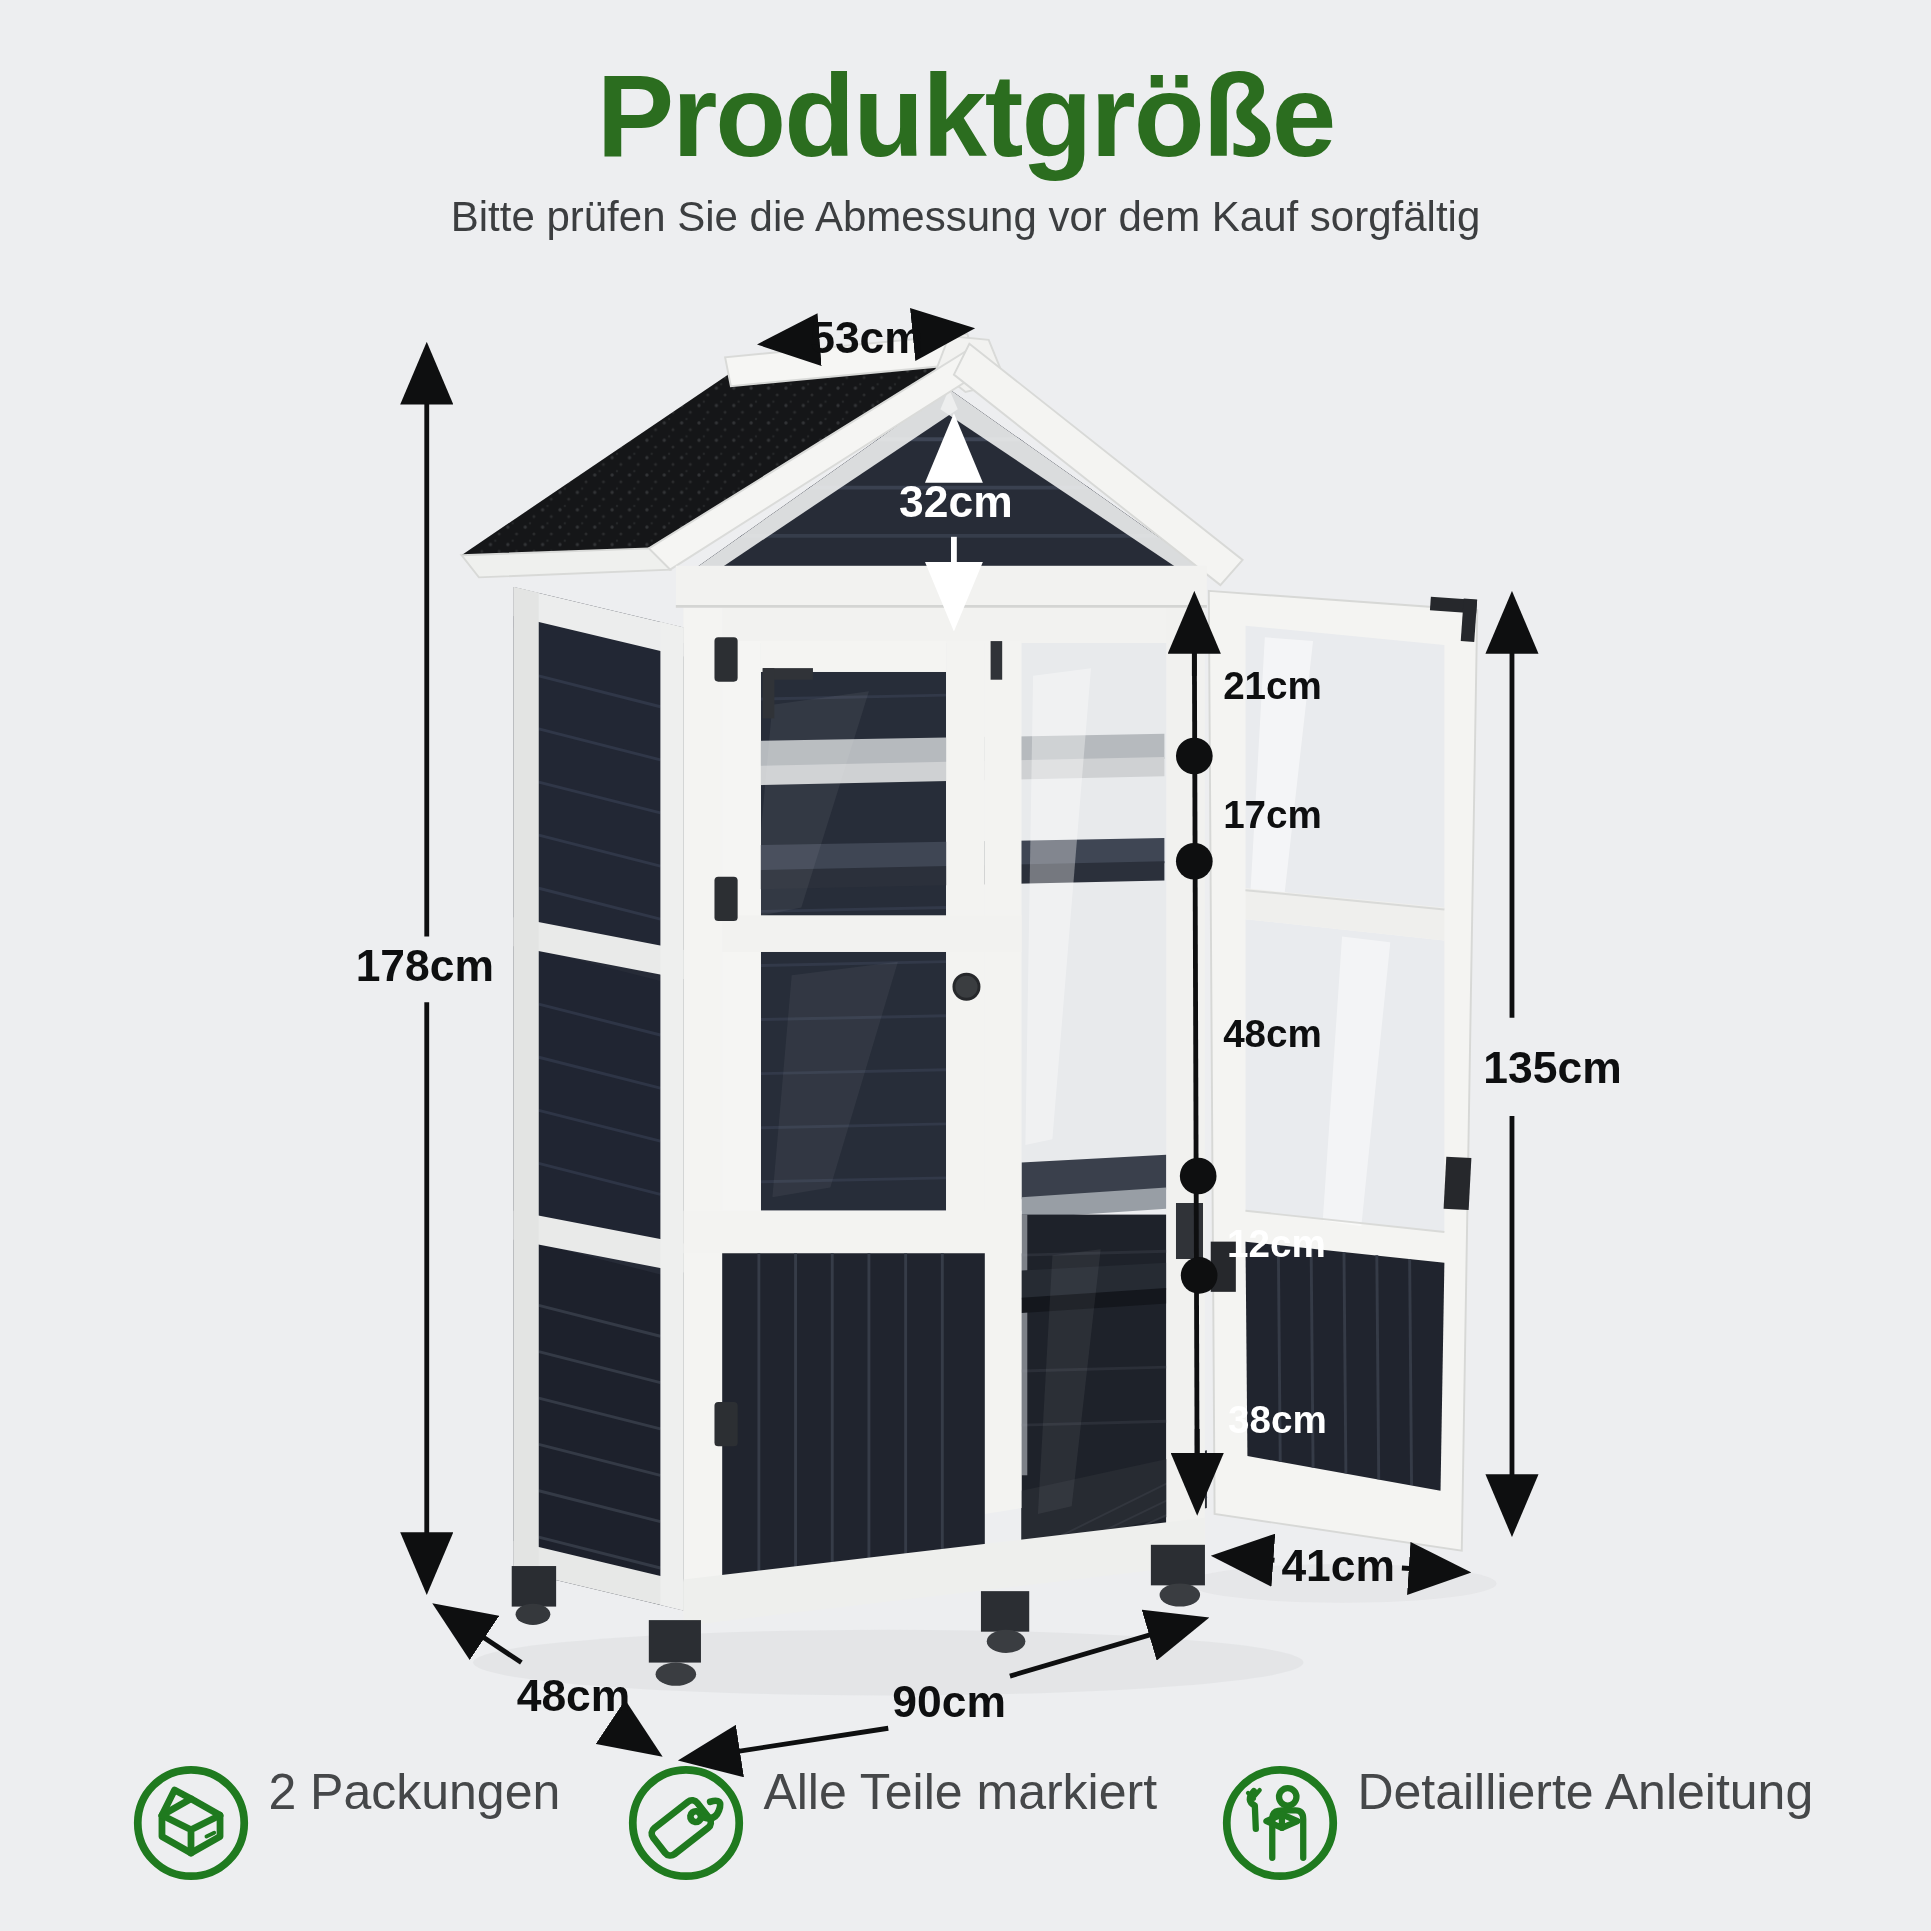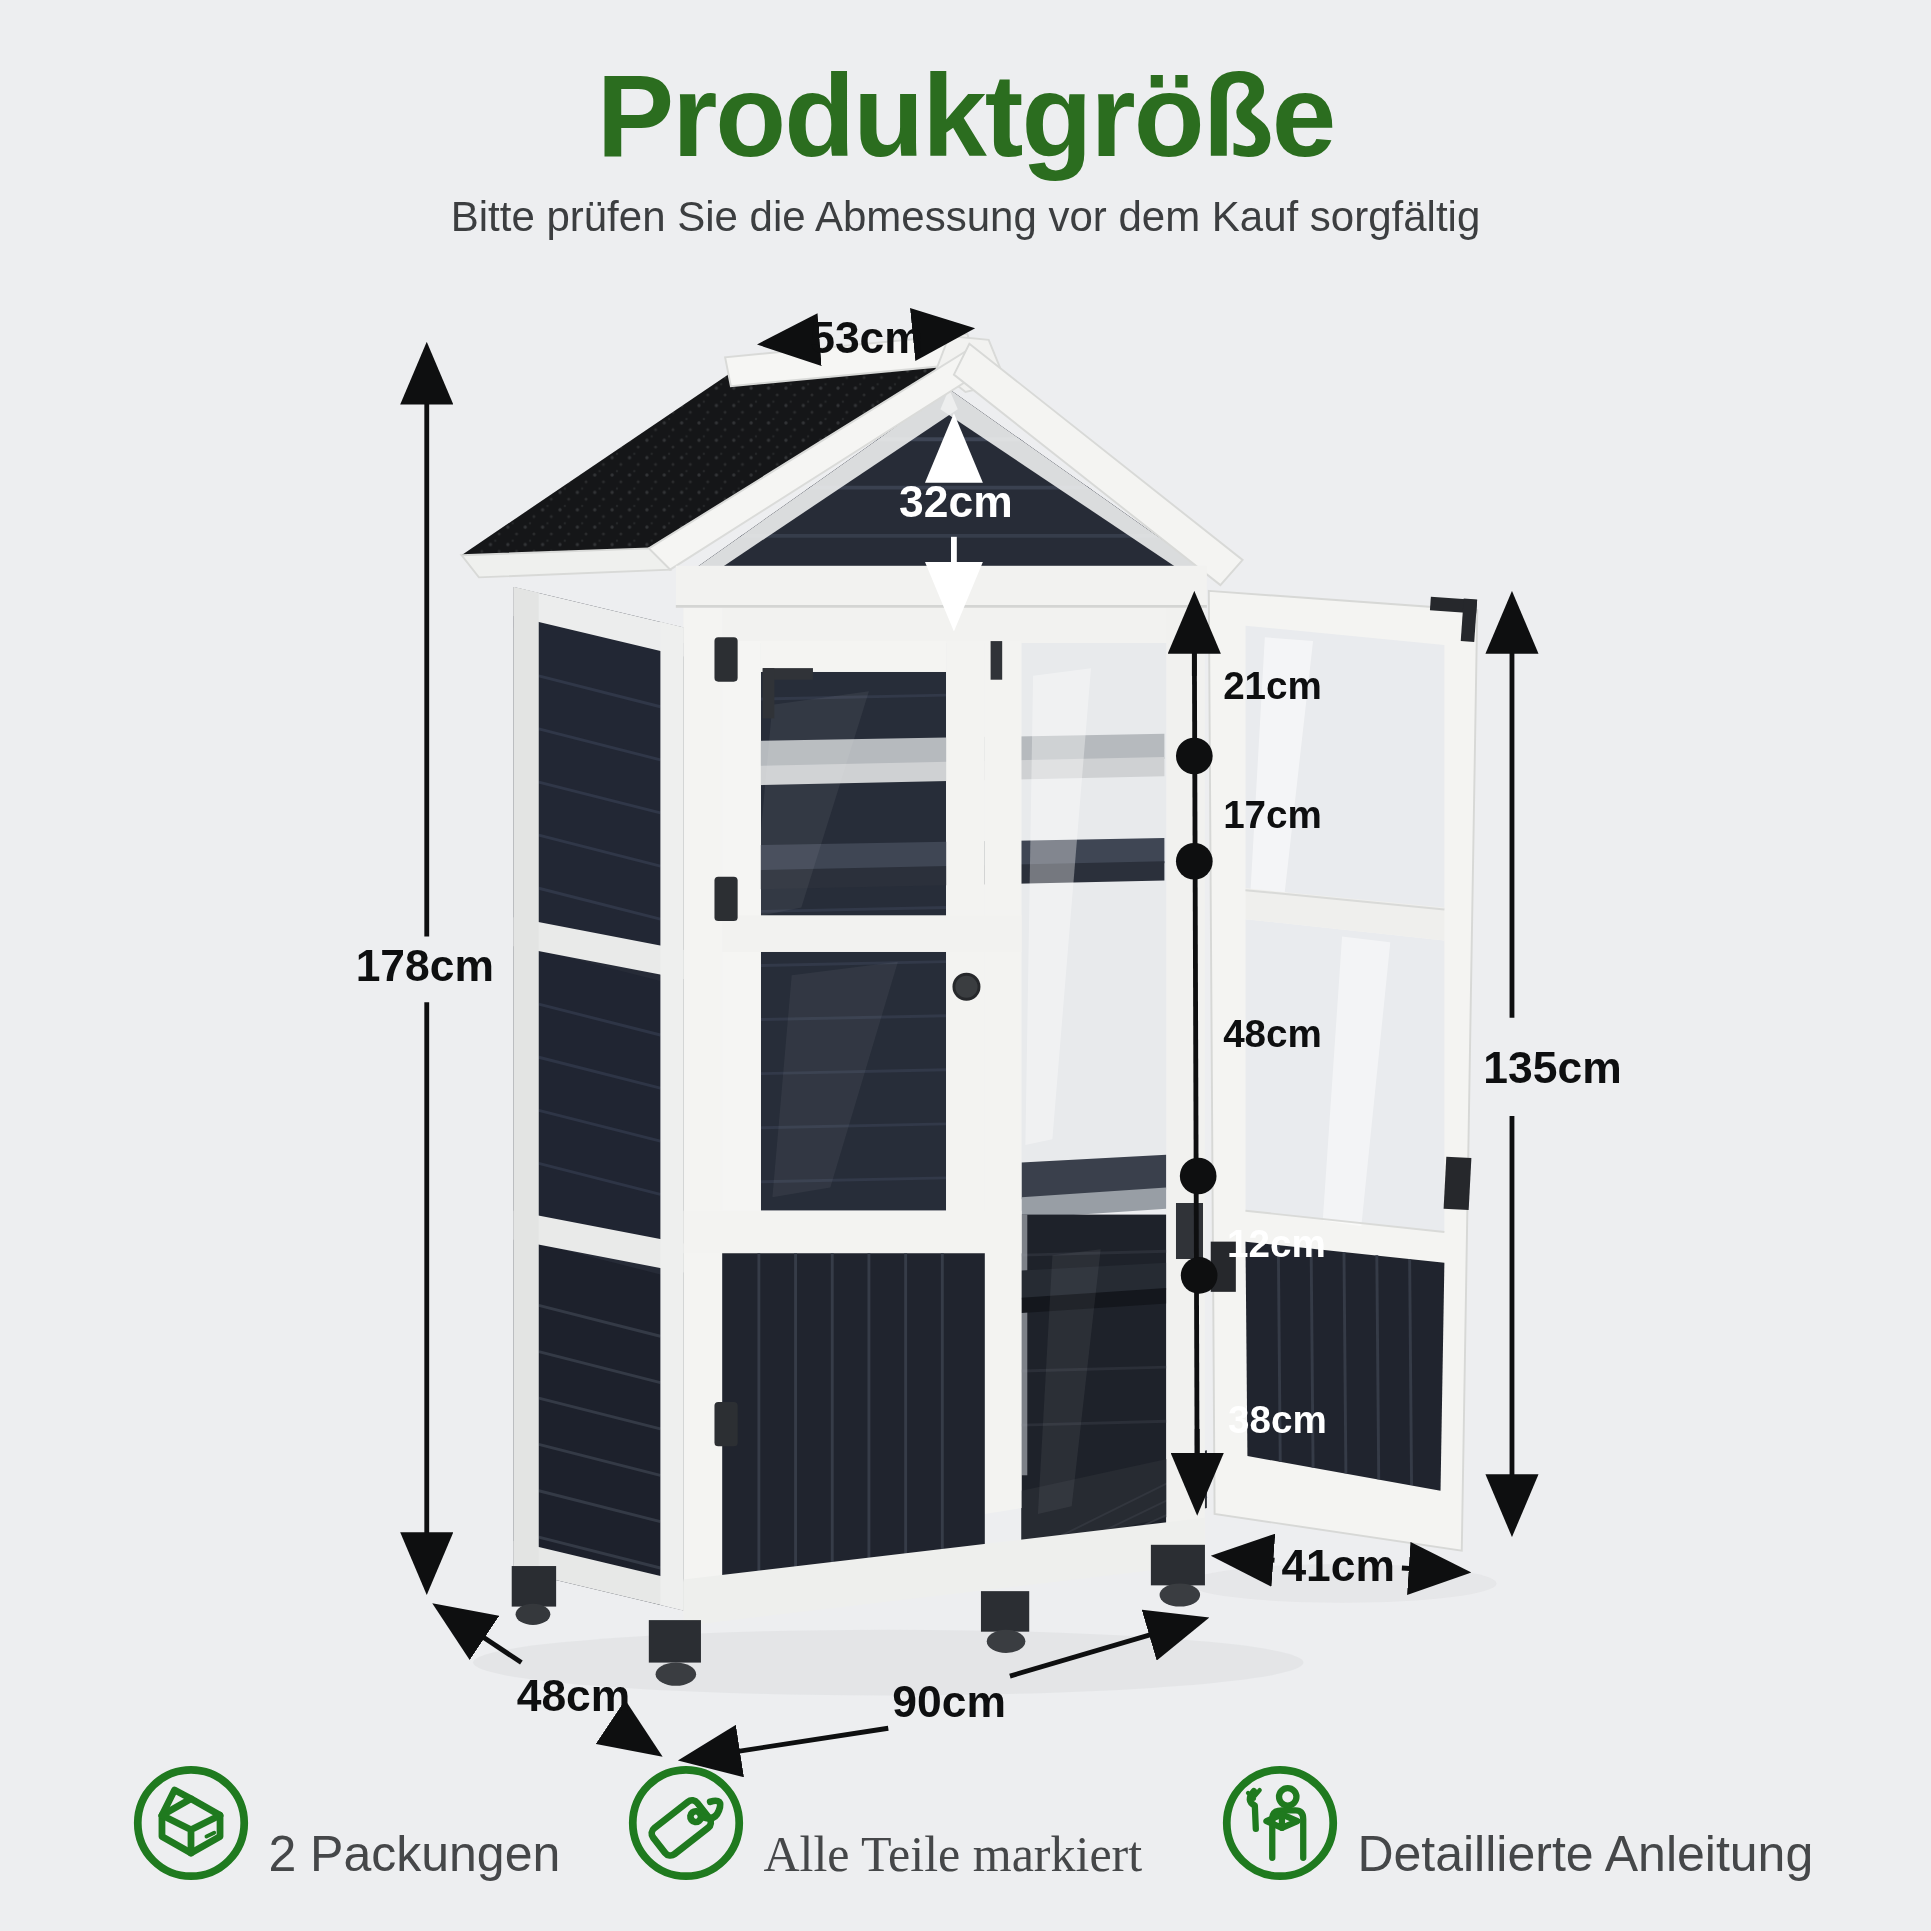--- a/index.html
+++ b/index.html
@@ -10,21 +10,21 @@
   #title{margin:0;font-size:116px;line-height:1.05;font-weight:700;letter-spacing:-1.9px;color:#2b6d1f;}
   #subtitle{margin:15.4px 0 0 0;font-size:42px;font-weight:400;color:#3c3e40;}
   
   #art{position:absolute;left:0;top:0;width:1931px;height:1931px;}
   .dim{font-size:46px;font-weight:600;fill:#0e0f10;}
   .dim-sm{font-size:40px;font-weight:600;fill:#0e0f10;}
   .wh{fill:#ffffff;}
   .dline{stroke:#0e0f10;stroke-width:5;fill:none;}
   .wline{stroke:#ffffff;stroke-width:6;fill:none;}
   
-  .feature{position:absolute;top:1763px;height:120px;display:flex;align-items:flex-end;}
+  .feature{position:absolute;top:1763px;height:120px;display:flex;align-items:flex-start;}
   .feature .ic{width:120px;height:120px;flex:0 0 aupx;}
   .feature .lb{margin-left:17.4px;font-size:50px;font-weight:500;color:#454749;white-space:nowrap;}
 </style>
 </head>
 <body>
 
 <div id="page">
 
   <div id="header">
     <h1 id="title">Produktgröße</h1>
@@ -320,21 +320,21 @@
         <circle cx="0" cy="0" r="55" stroke-width="8"></circle>
         <path d="M-30,-8 L0,-25 L30,-8 L30,14 L0,31 L-30,14 Z"></path>
         <path d="M-30,-8 L0,7 L30,-8 M0,7 L0,31"></path>
         <path d="M0,-25 L-17,-34 L-30,-8"></path>
         <path d="M16,14 l8,-4 M16,22 l8,-4" stroke-width="4"></path>
       </g>
     </svg>
     <span class="lb">2 Packungen</span>
   </div>
 
-  <div class="feature" style="left:626px;font-family:Liberation Serif, serif;">
+  <div class="feature" style="left:626px;">
     <svg class="ic" viewBox="-62 -62 124 124">
       <g fill="none" stroke="#1f7a1f" stroke-width="7" stroke-linecap="round" stroke-linejoin="round">
         <circle cx="0" cy="0" r="55" stroke-width="8"></circle>
         <g transform="rotate(-38)">
           <rect x="-36" y="-16" width="58" height="34" rx="7"></rect>
           <circle cx="12" cy="1" r="5.5"></circle>
         </g>
         <path d="M25,-22 q14,-4 9,9 q-4,11 -16,7"></path>
       </g>
     </svg>

